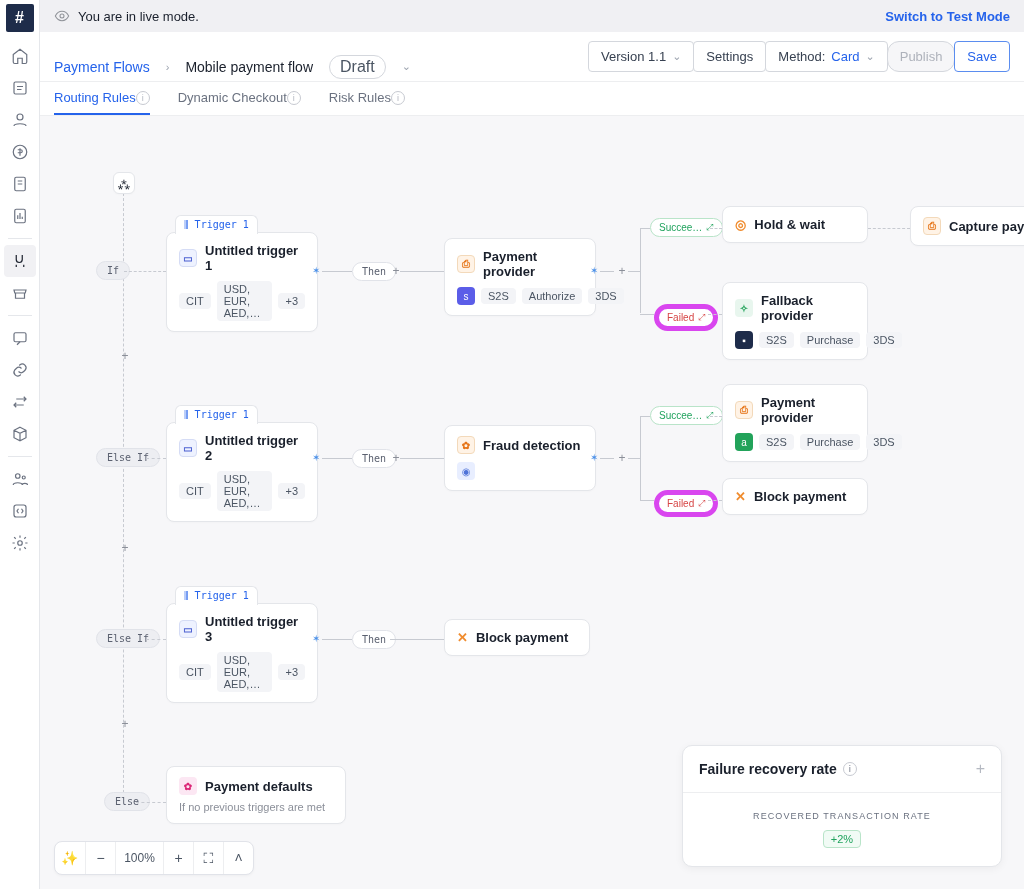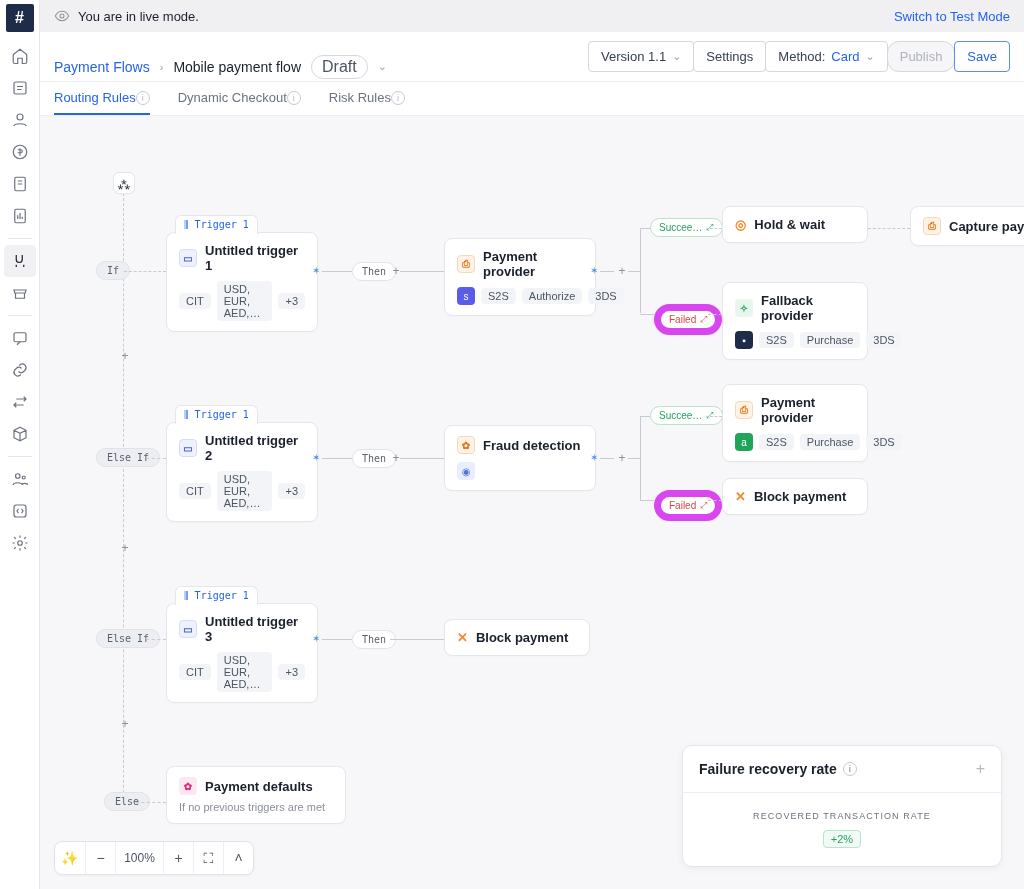--- a/index.html
+++ b/index.html
@@ -6,23 +6,23 @@
 body { font-family: -apple-system, BlinkMacSystemFont, "Segoe UI", sans-serif; background: #f7f7f9; color: #1a202c; width: 1024px; height: 889px; overflow: hidden; position: relative; }
 .sidebar { position: absolute; left: 0; top: 0; width: 40px; height: 100%; background: #fff; border-right: 1px solid #e5e7eb; display: flex; flex-direction: column; align-items: center; padding-top: 4px; }
 .logo { width: 28px; height: 28px; background: #1e2c4a; color: #fff; display: flex; align-items: center; justify-content: center; font-size: 16px; font-weight: bold; margin-bottom: 8px; border-radius: 2px;}
 .nav-icon { width: 32px; height: 32px; display: flex; align-items: center; justify-content: center; color: #6b7280; margin: 0; cursor: pointer; border-radius: 4px; }
 .nav-icon svg { width: 18px; height: 18px; stroke: currentColor; fill: none; stroke-width: 1.6; }
 .nav-icon.active { background: #f1f1f4; color: #1a202c; }
 .nav-sep { width: 24px; border-top: 1px solid #e5e7eb; margin: 6px 0; }
 .topbar { position: absolute; left: 40px; top: 0; right: 0; height: 32px; background: #f0f0f3; display: flex; align-items: center; padding: 0 14px; font-size: 13px; }
 .eye-icon { width: 16px; height: 16px; margin-right: 8px; color: #909399; }
 .topbar .spacer { flex: 1; }
-.link { color: #2563eb; cursor: pointer; font-weight: 400; }
+.link { color: #2563eb; cursor: pointer; font-weight: 700; }
 .header { position: absolute; left: 40px; top: 32px; right: 0; height: 50px; background: #fff; border-bottom: 1px solid #edeef0; display: flex; align-items: center; padding: 0 14px; }
-.breadcrumb { display: flex; align-items: center; gap: 10px; font-size: 14px; margin-top: 20px; }
+.breadcrumb { display: flex; align-items: center; gap: 16px; font-size: 14px; margin-top: 20px; }
 .breadcrumb .crumb-link { color: #2563eb; font-weight: 500; cursor: pointer; }
 .breadcrumb .crumb-current { color: #1a202c; font-weight: 500; }
 .badge-draft { border: 1px solid #d4d7dd; border-radius: 999px; padding: 2px 10px; font-size: 16px; color: #4b5563; }
 .chev { color: #9ca3af; font-size: 11px; }
 .header .spacer { flex: 1; }
 .hdr-btn { border: 1px solid #d4d7dd; background: #fff; padding: 7px 12px; font-size: 13px; border-radius: 4px; cursor: pointer; display: inline-flex; align-items: center; gap: 6px; color: #374151; margin-left:-1px;}
 .hdr-btn.method .m { color: #2563eb; font-weight: 500; }
 .hdr-btn.disabled { color: #aeb2bb; background: #f6f6f8; cursor: default; border-radius: 12px; }
 .hdr-btn.primary { color: #2563eb; border-color: #5b8def; font-weight: 500; }
 .tabs { position: absolute; left: 40px; top: 82px; right: 0; height: 34px; background: #fff; border-bottom: 1px solid #edeef0; display: flex; align-items: center; padding: 0 14px; gap: 28px; }
@@ -45,21 +45,21 @@
 .ic-fraud { background: #fff3e6; color: #e67417; border:1px solid #f3d9ba;}
 .ic-block { color: #f08c2e; font-weight: bold; }
 .ic-default { background: #fce7f3; color: #db2777; }
 .ic-fb { background: #e8f6ee; color: #22a35a;}
 .ic-darknav { background: #1e2c4a; color: #fff; }
 .ic-hold { color: #f08c2e; font-weight: bold; }
 .cond-pill { position: absolute; background: #edeef2; border: 1px solid #e1e3e9; border-radius: 999px; padding: 3px 10px; font-family: ui-monospace, Menlo, monospace; font-size: 10px; color: #5b6170; }
 .then-pill { position: absolute; background: #fff; border: 1px solid #e1e3e9; border-radius: 999px; padding: 3px 9px; font-family: ui-monospace, Menlo, monospace; font-size: 10px; color: #5b6170; }
 .status-pill { position: absolute; background: #fff; border-radius: 999px; padding: 3px 8px; font-size: 10px; display: flex; align-items: center; gap: 4px; }
 .status-pill.succ { border: 1px solid #b9e4c9; color: #21a35e; }
-.status-pill.fail { border: 7px solid #d946ef; color: #d64545; }
+.status-pill.fail { border: 5px solid #d946ef; color: #d64545; }
 .status-pill .expand { font-size: 9px; color: inherit;}
 .plus-btn { position: absolute; width: 16px; height: 16px; display: flex; align-items: center; justify-content: center; font-size: 12px; color: #8b8f99; cursor: pointer; }
 .connect-marker { position:absolute; width:10px;height:10px;color:#4b90e8;font-size:10px;}
 .w-line { position: absolute; border-top: 1px dashed #c7cad1; height: 0; }
 .w-line.solid { border-top-style: solid; }
 .v-line { position: absolute; border-left: 1px dashed #c7cad1; width: 0; }
 .zoom-ctrl { position: absolute; left: 14px; bottom: 14px; background: #fff; border: 1px solid #e1e3e9; border-radius: 8px; display: flex; align-items: center; height: 34px; box-shadow: 0 1px 3px rgba(0,0,0,.04);}
 .zoom-ctrl .zc { width: 30px; height: 100%; display: flex; align-items: center; justify-content: center; color: #4b5563; cursor: pointer; font-size: 14px; }
 .zoom-ctrl .zc.val { width: 48px; font-size: 12px; cursor: default;}
 .zoom-ctrl .zc + .zc { border-left: 1px solid #edeef0;}

